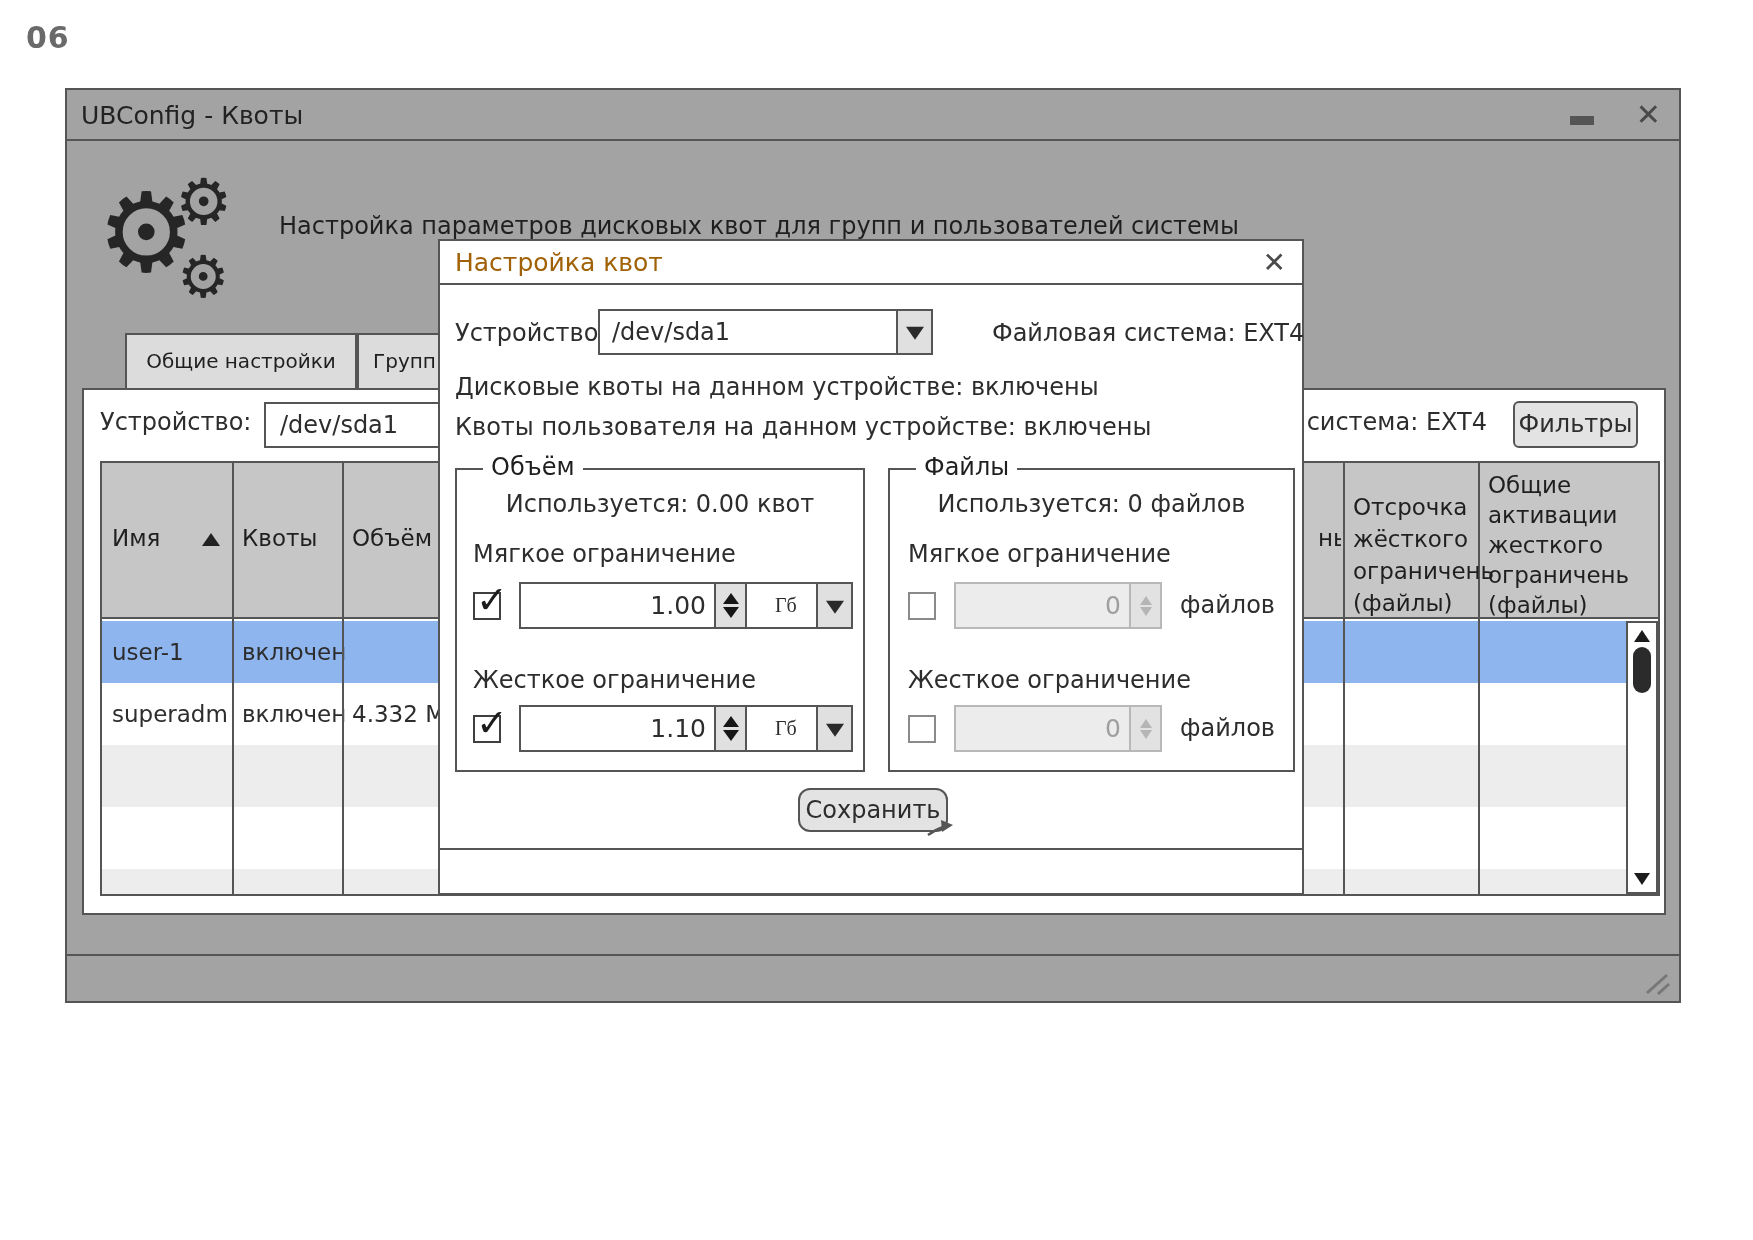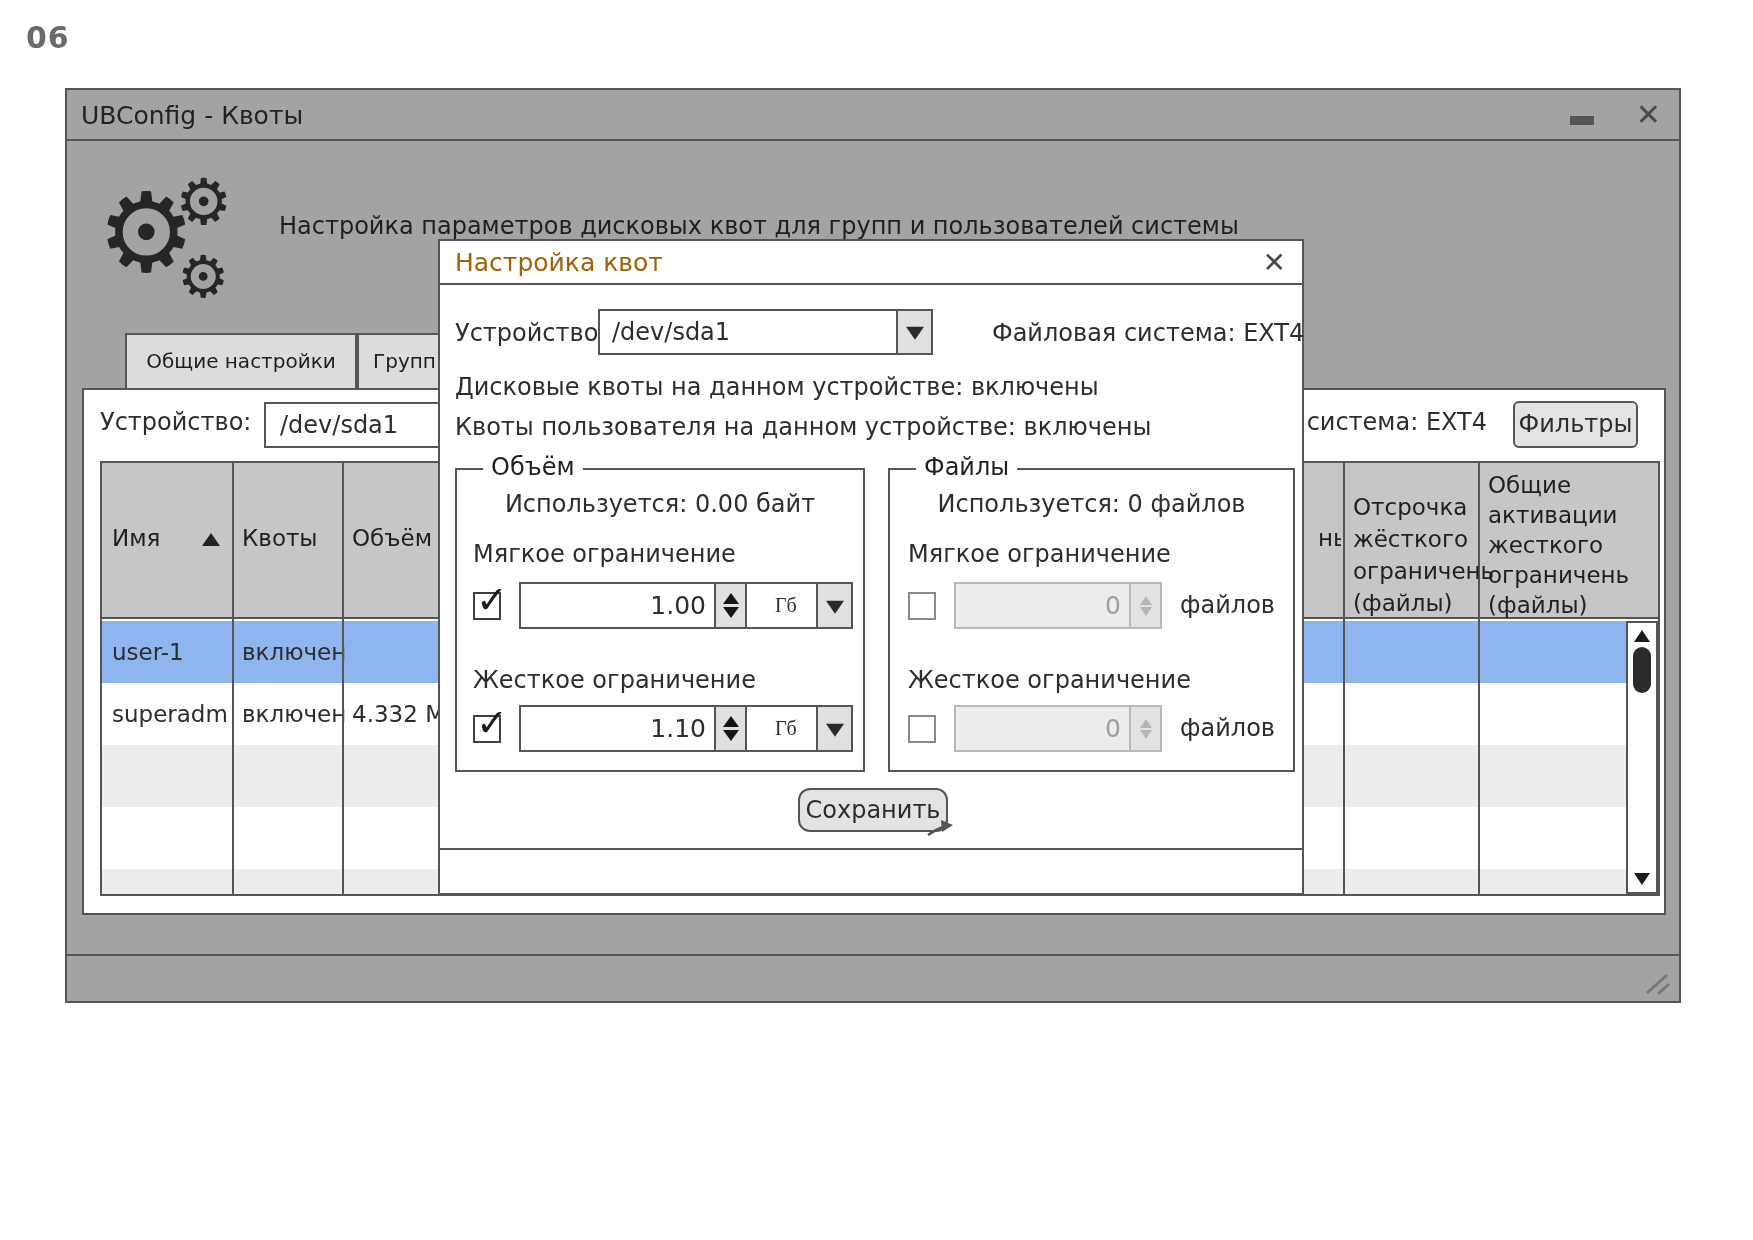--- a/index.html
+++ b/index.html
@@ -206,21 +206,21 @@
           <div class="tri-dn"></div>
         </div>
     </div>
     <div class="abs m-fs">Файловая система:  EXT4</div>
 
     <div class="abs m-line" style="top:132px;">Дисковые квоты на данном устройстве:  включены</div>
     <div class="abs m-line" style="top:172px;">Квоты пользователя на данном устройстве:  включены</div>
 
     <div class="abs group g-volume">
       <div class="legend">Объём</div>
-      <div class="abs g-used">Используется:  0.00 байт</div>
+      <div class="abs g-used">Используется:  0.00 квот</div>
 
       <div class="abs g-label" style="top:70px;">Мягкое ограничение</div>
       <div class="abs checkbox" style="left:16px; top:122px;">
         <span class="check">✓</span>
       </div>
       <div class="abs spin" style="left:62px; top:112px;">
         <div class="spin-val">1.00</div>
         <div class="spin-btns">
             <div class="t-up"></div>
             <div class="t-dn"></div>

